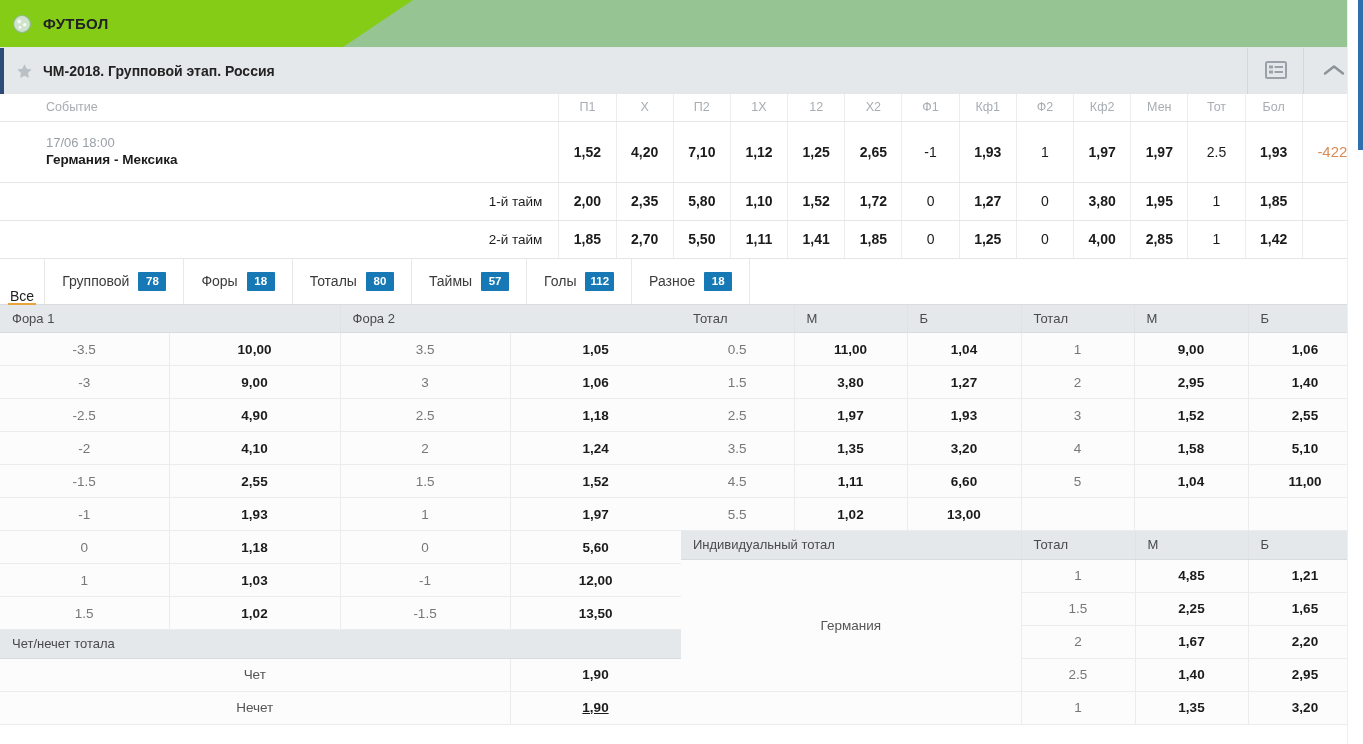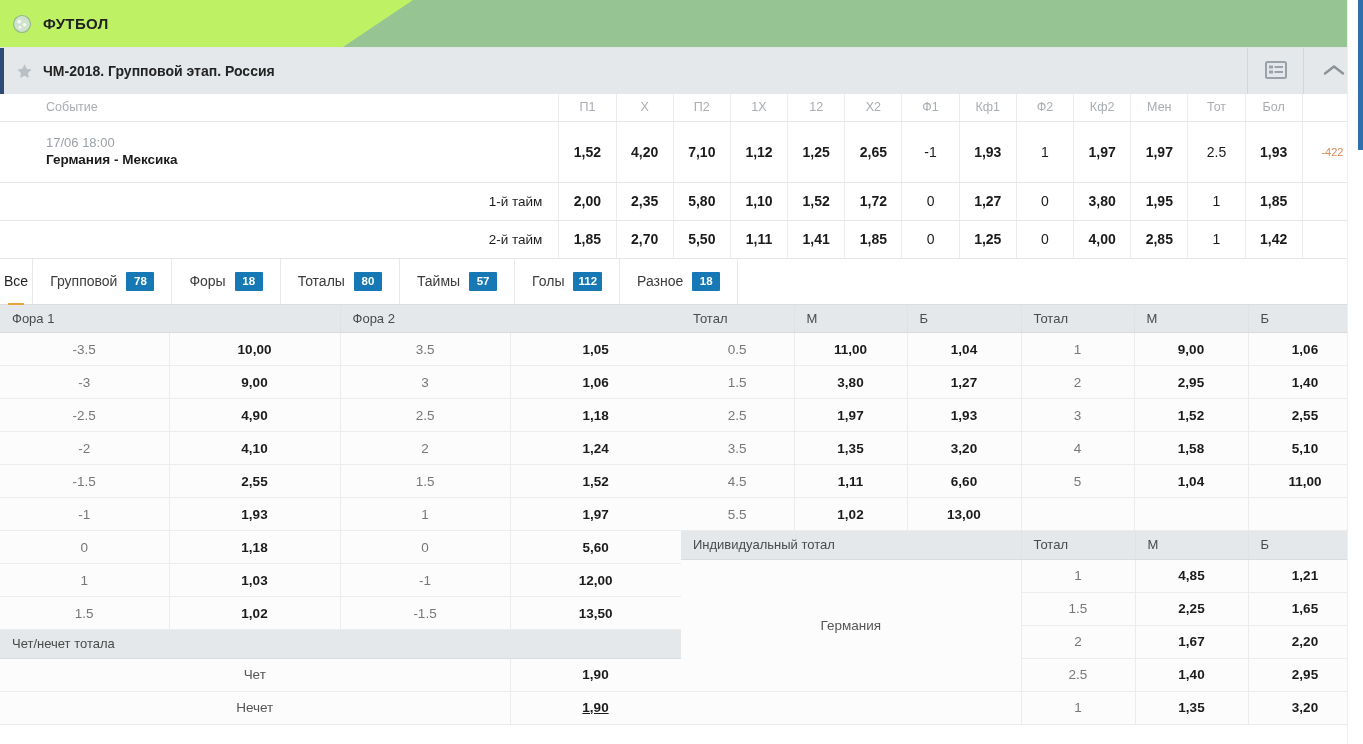--- a/index.html
+++ b/index.html
@@ -8,21 +8,21 @@
     background: #fff;
     font-family: "Liberation Sans", sans-serif;
     font-size: 13px;
     color: #333;
     overflow: hidden;
   }
   #root { position: relative; width: 1363px; height: 744px; overflow: hidden; }
 
   
   .sportbar {
-    position: relative; height: 48px; background: #bef264;
+    position: relative; height: 48px; background: #84cc16;
     border-bottom: 1px solid #e3e6e8; overflow: hidden;
   }
   .sportbar .greenwedge {
     position: absolute; top: 0; right: 0; height: 100%; width: 1020px;
     background: #96c493;
     clip-path: polygon(70px 0, 100% 0, 100% 100%, 0 100%);
   }
   .sportbar .sp-left {
     position: relative; z-index: 2; display: flex; align-items: center;
     height: 100%; padding-left: 12px;
@@ -63,35 +63,35 @@
   }
   .odds thead th { height: 27px; color: #a8adb2; font-weight: normal; font-size: 12.5px; background:#fff; }
   .odds thead th.ev-h { text-align: left; padding-left: 46px; color: #a8adb2; }
   .odds tbody td { height: 38px; font-size: 14px; font-weight: bold; color: #1b1b1b; }
   .odds tbody tr.main td { height: 61px; }
   .odds td.ev-c { text-align: left; padding-left: 46px; font-weight: normal; }
   .odds td.ev-c .dt { color: #9aa0a6; font-size: 13px; line-height: 17px; }
   .odds td.ev-c .teams { font-weight: bold; color: #1b1b1b; font-size: 13.5px; line-height: 18px; }
   .odds td.sub { text-align: right; padding-right: 16px; font-weight: normal; font-size: 13.5px; color: #1b1b1b; }
   .odds td.plain { font-weight: normal; }
-  .odds td.neg { color: #d98c57; font-weight: normal; font-size: 11px; }
+  .odds td.neg { color: #d98c57; font-weight: normal; font-size: 15px; }
   .odds td.empty { border-right-color: transparent; }
 
   
   .tabs {
     display: flex; align-items: stretch; height: 46px;
     background: #fff; border-bottom: 1px solid #dcdcdc;
   }
   .tab {
     display: flex; align-items: center; gap: 9px;
     padding: 0 17px; cursor: pointer;
     border-right: 1px solid #e8e8e8; position: relative;
     font-size: 14px; color: #3b3b3b; white-space: nowrap;
   }
-  .tab:first-child { padding: 0 4px; }
+  .tab:first-child { padding: 0 10px; align-items: flex-end; }
   .tab.active { color: #222; }
   .tab.active::after {
     content: ""; position: absolute; left: 8px; right: 8px; bottom: -1px;
     height: 2px; background: #e8a33d;
   }
   .tab .badge {
     background: #1678b4; color: #fff; font-size: 11.5px; font-weight: bold;
     min-width: 28px; height: 19px; line-height: 19px; text-align: center;
     padding: 0 5px; border-radius: 1px;
   }

